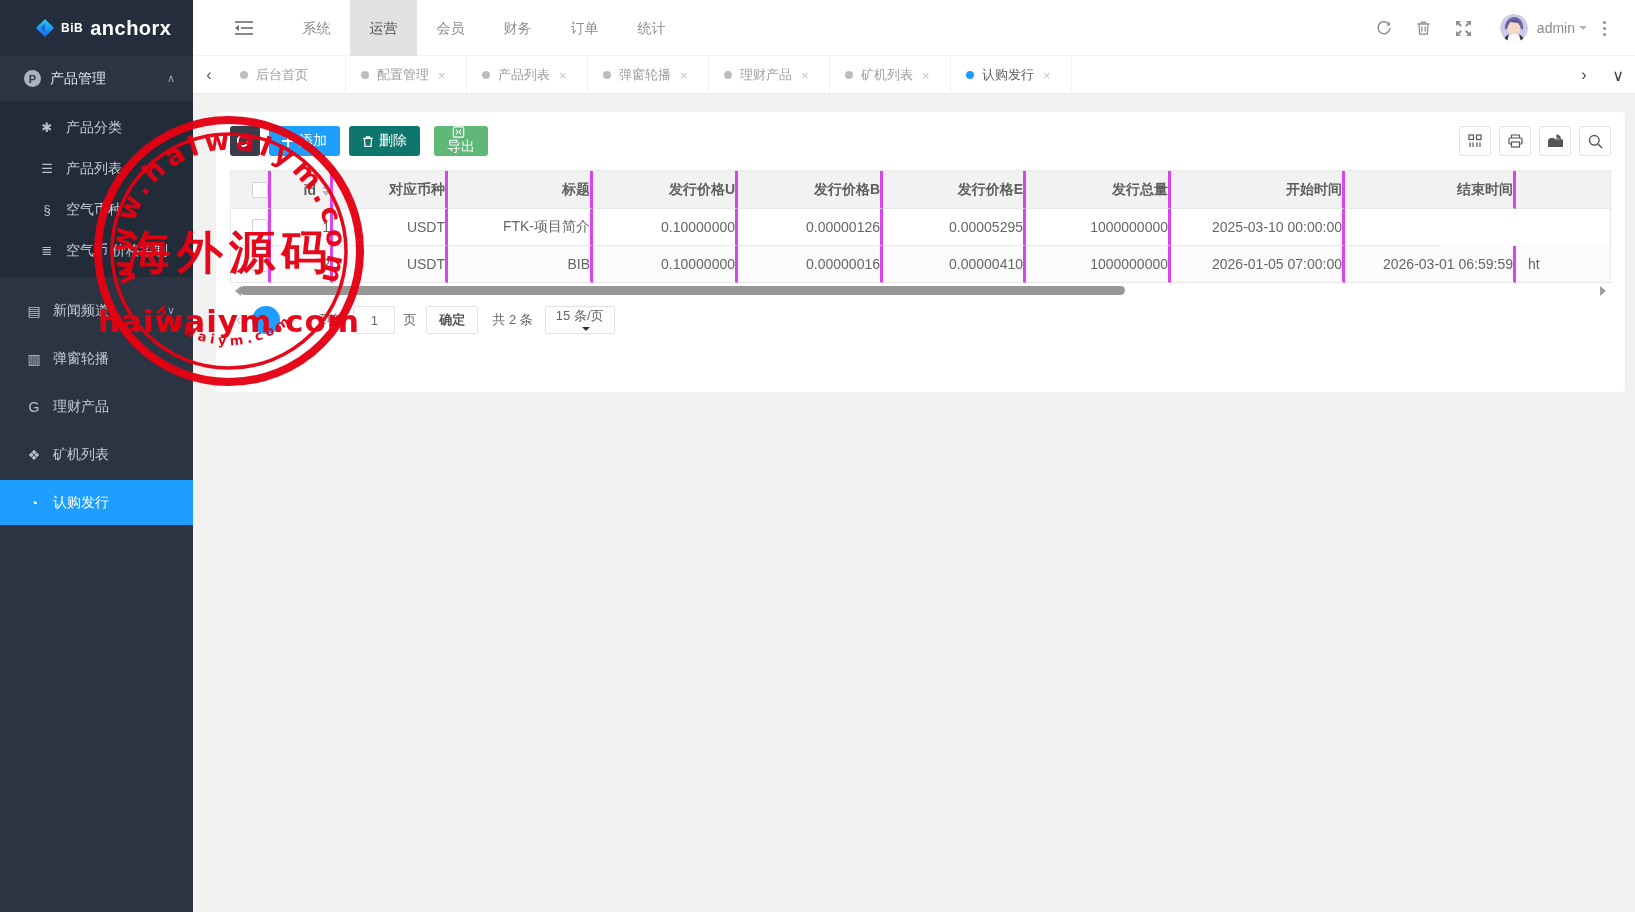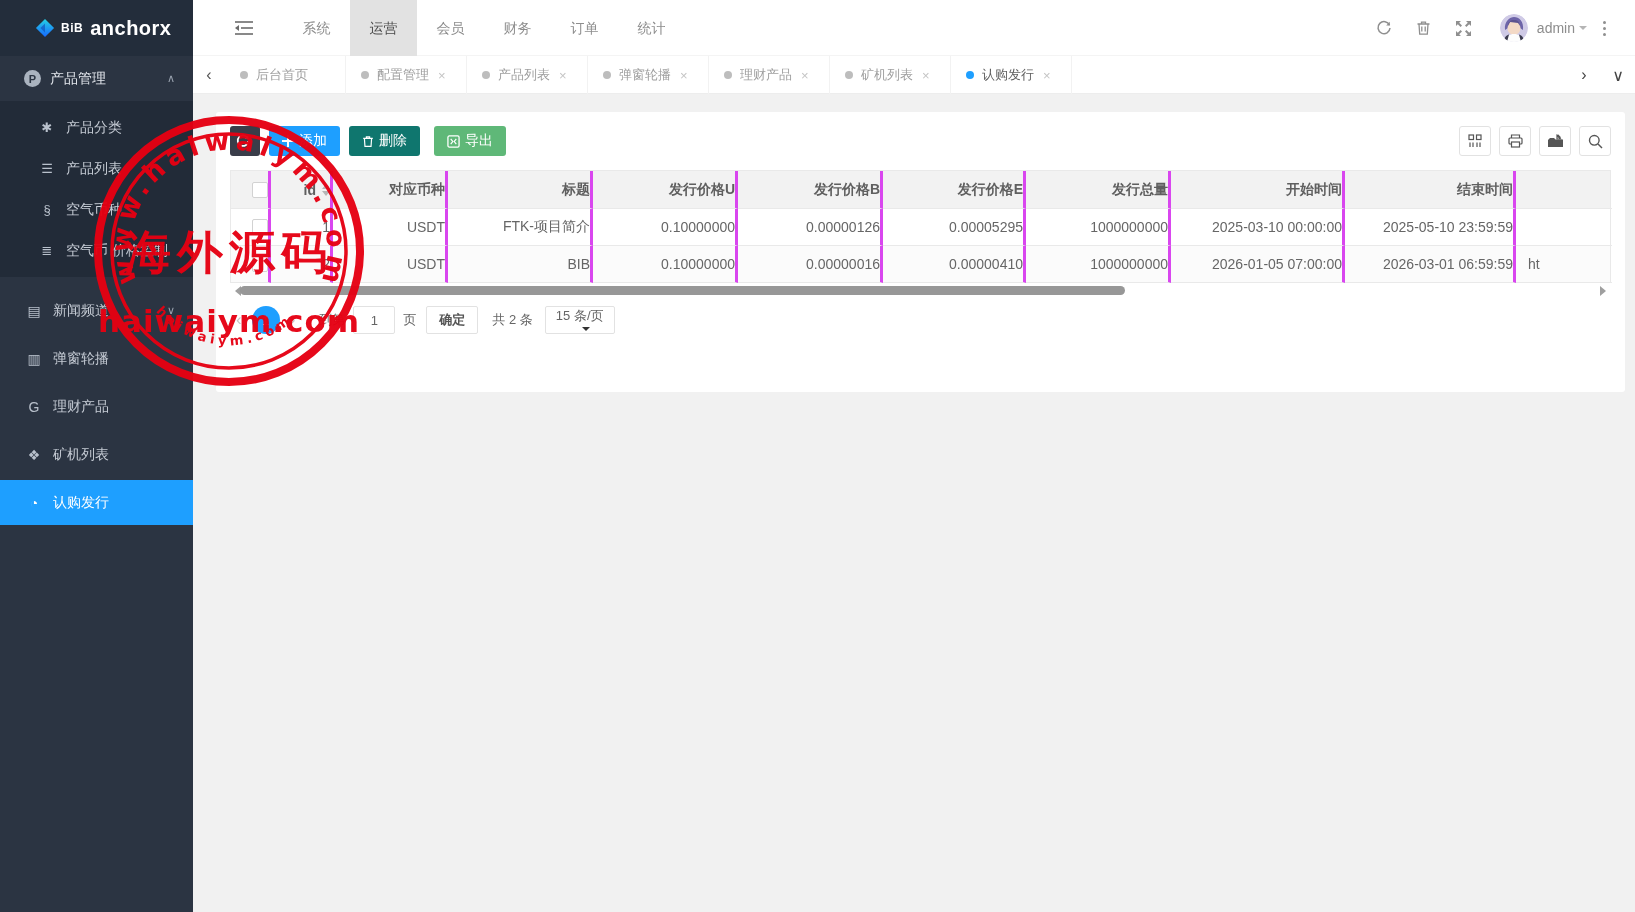--- a/index.html
+++ b/index.html
@@ -51,21 +51,21 @@
   .tabbar-right { margin-left:auto; display:flex; }
   .tabbar-right .tab-arrow { width:34px; color:#444; }
   
   .card { position:absolute; left:216px; top:112px; width:1409px; height:280px; background:#fff; border-radius:3px; padding:14px; z-index:1; }
   .toolbar { display:flex; align-items:center; }
   .btn { height:30px; border:none; border-radius:3px; color:#fff; font-size:14px; display:flex; align-items:center; padding:0 13px; cursor:pointer; font-family:inherit; }
   .btn svg { margin-right:5px; }
   .btn-refresh { width:30px; padding:0; justify-content:center; background:#393d49; margin-right:9px; }
   .btn-add { background:#1e9fff; margin-right:9px; }
   .btn-del { background:#0f766e; margin-right:14px; }
-  .btn-exp { background:#5fb878; }
+  .btn-exp { background:#5fb878;flex-direction:column; }
   .toolbar-right { margin-left:auto; display:flex; gap:8px; }
   .tool-icon-btn { width:32px; height:30px; background:#fff; border:1px solid #e2e2e2; border-radius:3px; display:flex; align-items:center; justify-content:center; color:#555; cursor:pointer; }
   
   .tbl { margin-top:14px; border:1px solid #e9e9e9; border-bottom:none; width:1381px; }
   .trow { display:flex; }
   .trow.head { background:#f2f2f2; font-weight:bold; color:#5f5f5f; }
   .trow.stripe { background:#fbfbfb; }
   .tcell { height:38px; border-right:3px solid #d946ef; border-bottom:1px solid #e9e9e9; display:flex; align-items:center; justify-content:flex-end; font-size:14px; overflow:hidden; white-space:nowrap; flex:none; }
   .trow:not(.head) .tcell { height:37px; }
   .tcell:last-child { border-right:none; }
@@ -354,21 +354,20 @@
           <span class="cb"></span>
         </div>
       <div class="tcell c-id">1</div>
       <div class="tcell c-coin">USDT</div>
       <div class="tcell c-title">FTK-项目简介</div>
       <div class="tcell c-pu">0.10000000</div>
       <div class="tcell c-pb">0.00000126</div>
       <div class="tcell c-pe">0.00005295</div>
       <div class="tcell c-total">1000000000</div>
       <div class="tcell c-start">2025-03-10 00:00:00</div>
-      <div class="tcell c-end">2025-05-10 23:59:59</div>
       <div class="tcell c-extra"></div>
     </div>
     <div class="trow stripe">
       <div class="tcell c-cb">
           <span class="cb"></span>
         </div>
       <div class="tcell c-id">2</div>
       <div class="tcell c-coin">USDT</div>
       <div class="tcell c-title">BIB</div>
       <div class="tcell c-pu">0.10000000</div>

